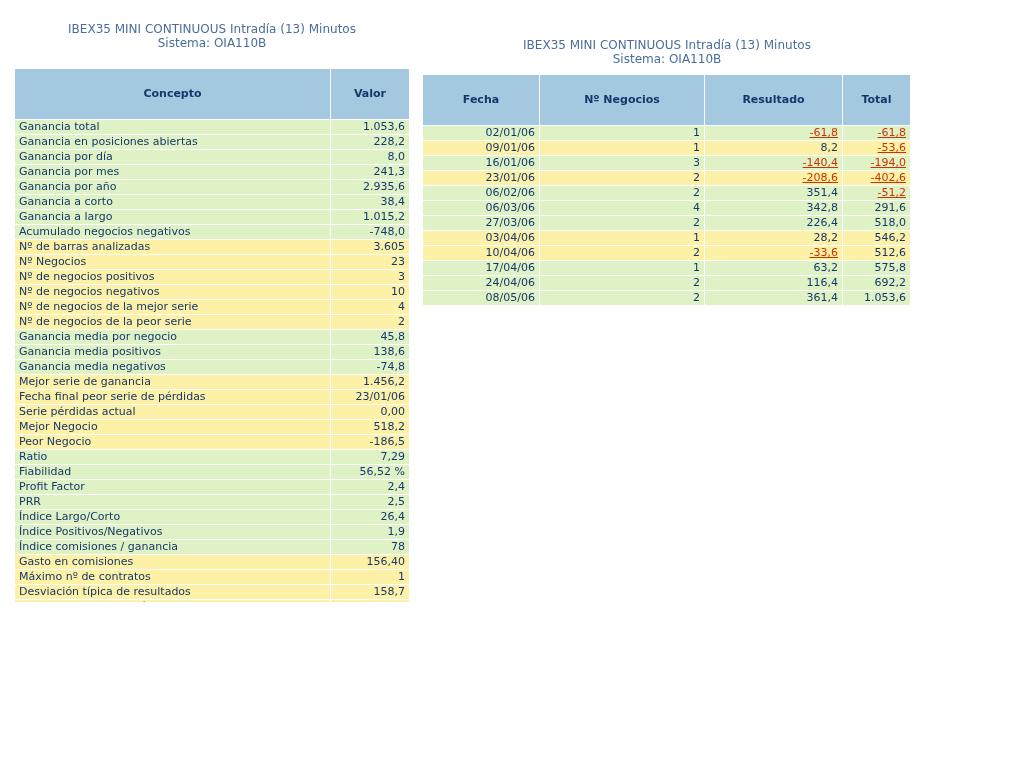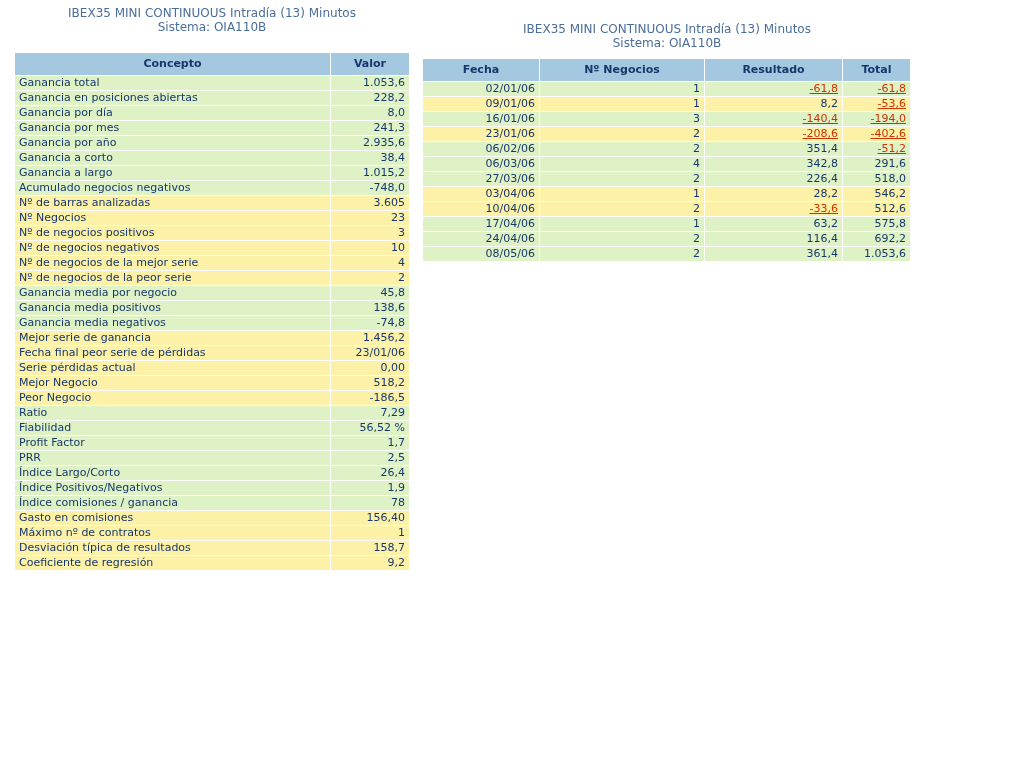--- a/index.html
+++ b/index.html
@@ -1,35 +1,35 @@
 <!DOCTYPE html>
 <html><head>
 <meta charset="utf-8">
 <style>
   html,body{margin:0;padding:0;}
   body{
     width:1024px;height:768px;background:#ffffff;
     font-family:"DejaVu Sans", sans-serif;
     overflow:hidden;position:relative;
   }
-  .panel{position:absolute;top:0;}
+  .panel{position:absolute;top:16px;}
   .panel-left{left:14px;width:396px;height:586px;overflow:hidden;}
   .panel-right{left:422px;width:490px;}
   .report-title{text-align:center;color:#4A6E9C;font-size:12px;line-height:14px;}
   .panel-left .report-title{margin-top:6px;}
   .panel-right .report-title{margin-top:22px;}
   .panel-left table{margin-top:18px;}
   .panel-right table{margin-top:8px;}
   table{
     border-collapse:separate;border-spacing:1px;table-layout:fixed;
     background:#ffffff;
   }
   th{
     background:#A5C8E1;color:#17376B;font-size:11px;font-weight:bold;
-    height:22px;line-height:14px;padding:0 3px;text-align:center;
+    height:22px;line-height:14px;padding:14px 3px;text-align:center;
     white-space:nowrap;overflow:hidden;
   }
   td{
     font-size:11px;height:14px;line-height:14px;padding:0 4px;
     color:#17376B;white-space:nowrap;overflow:hidden;
   }
   tr.g td{background:#DFF2C6;}
   tr.y td{background:#FCF1A6;}
   td.left{text-align:left;}
   td.right{text-align:right;}
@@ -150,21 +150,21 @@
         <tr class="g">
           <td class="left">Ratio</td>
           <td class="right">7,29</td>
         </tr>
         <tr class="g">
           <td class="left">Fiabilidad</td>
           <td class="right">56,52 %</td>
         </tr>
         <tr class="g">
           <td class="left">Profit Factor</td>
-          <td class="right">1,7</td>
+          <td class="right">2,4</td>
         </tr>
         <tr class="g">
           <td class="left">PRR</td>
           <td class="right">2,5</td>
         </tr>
         <tr class="g">
           <td class="left">Índice Largo/Corto</td>
           <td class="right">26,4</td>
         </tr>
         <tr class="g">

